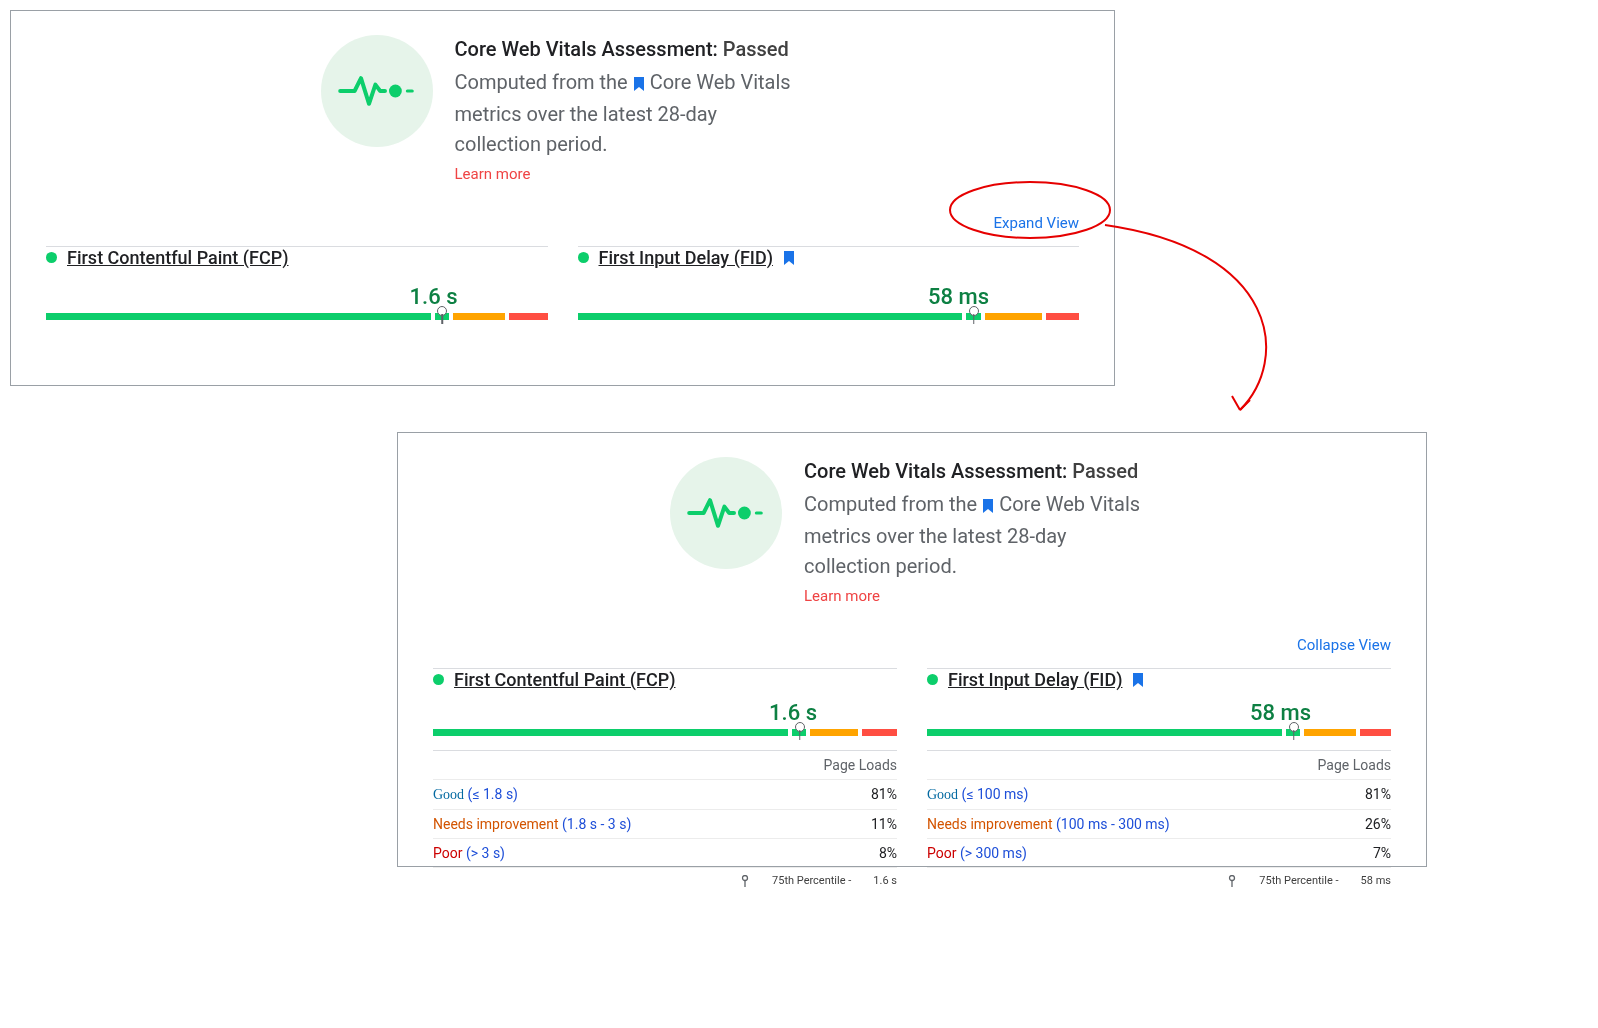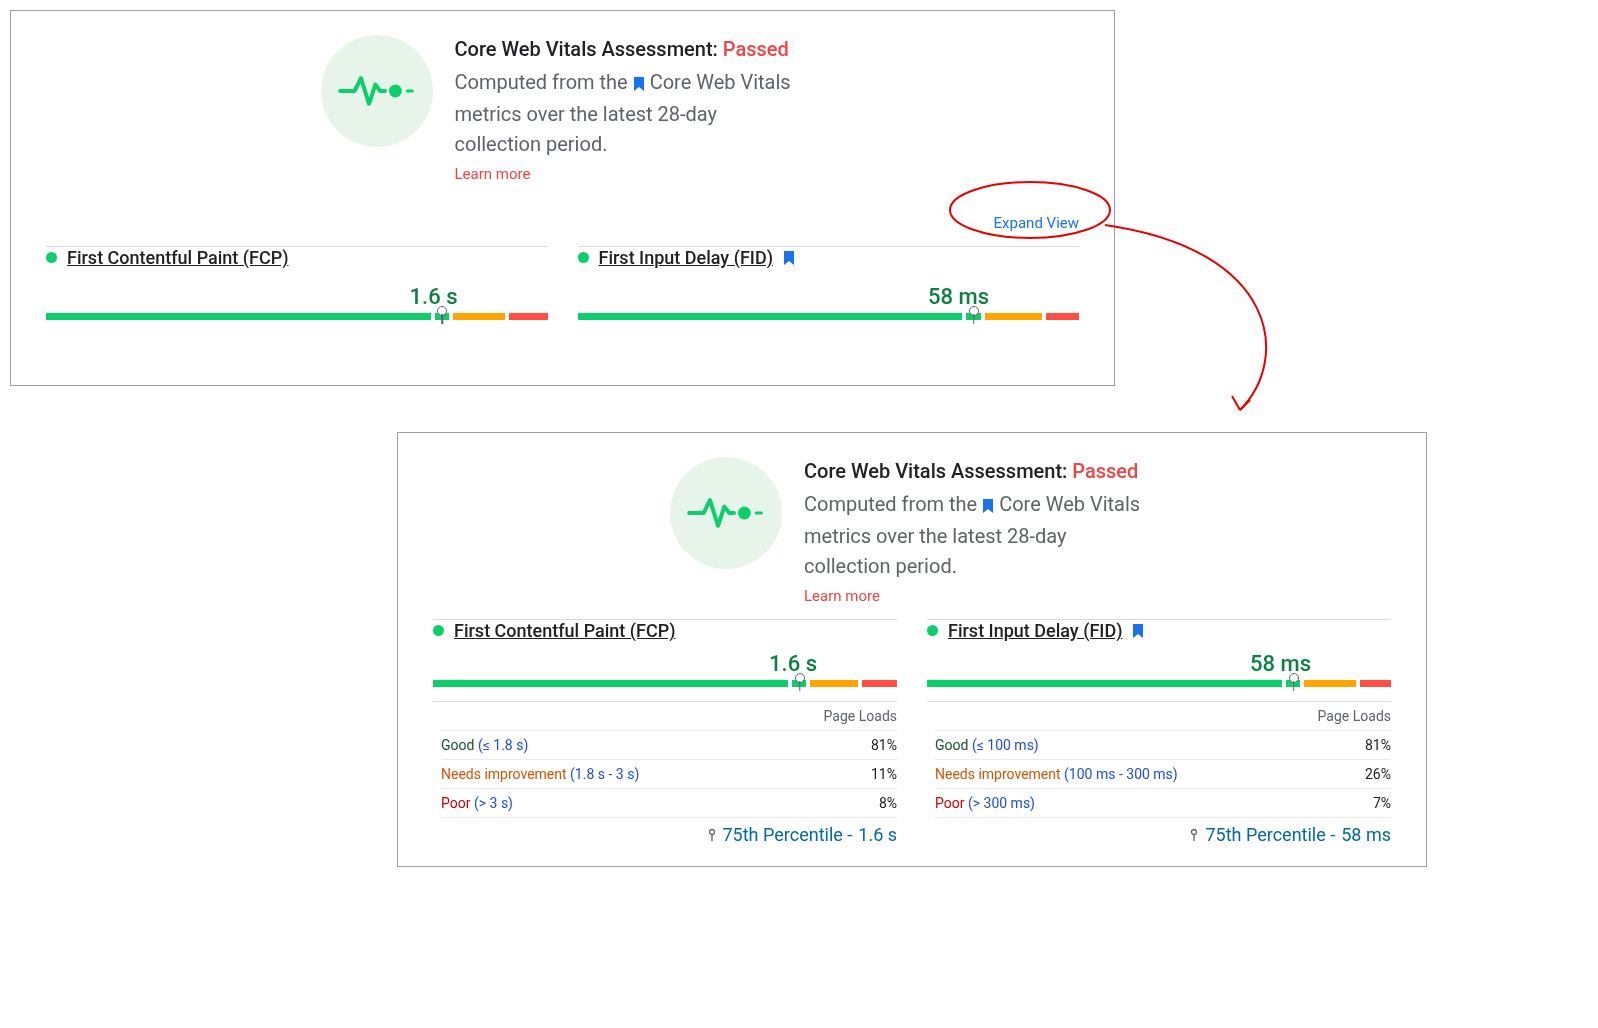--- a/index.html
+++ b/index.html
@@ -45,21 +45,21 @@
     flex-shrink: 0;
   }
   .vital-icon svg { width: 80px; height: 36px; }
   .header-texts { max-width: 350px; }
   .title-line {
     font-size: 20px;
     font-weight: 500;
     color: #202124;
     margin-top: 2px;
   }
-  .title-line .status { color: #ef4444; }
+  .title-line .status { color: #404040; }
   .desc {
     font-size: 20px;
     color: #5f6368;
     line-height: 1.5;
     margin-top: 6px;
   }
   .bookmark-inline {
     display: inline-block;
     vertical-align: -2px;
   }
@@ -151,34 +151,33 @@
   .breakdown {
     border-top: 1px solid #dadce0;
     margin-top: 14px;
     font-size: 14px;
   }
   .bd-head, .bd-row, .bd-foot {
     display: flex;
     justify-content: space-between;
     padding: 6px 0;
     border-bottom: 1px solid #ececec;
-    margin-left: 8px;
   }
   .bd-head { color: #5f6368; justify-content: flex-end; }
-  .bd-row .label-good { color: #14532d; }
+  .bd-row .label-good { color: #0369a1; font-family: Liberation Serif, serif; }
   .bd-row .label-ni { color: #d35400; }
   .bd-row .label-poor { color: #cc0000; }
   .bd-row .range { color: #1d4ed8; }
   .bd-foot {
     border-bottom: none;
     justify-content: flex-end;
-    gap: 6px;
-    color: #0369a1;
+    gap: 22px;
+    color: #404040;
     align-items: center;
-    font-size: 18px;
+    font-size: 11px;
   }
 
   
   .annotation {
     position: absolute;
     pointer-events: none;
   }
 </style>
 </head>
 <body>
@@ -285,20 +284,23 @@
                 <path d="M2 0 H22 V28 L12 20 L2 28 Z" fill="#1a73e8"></path>
               </svg>
           </span>
           <span> Core Web Vitals metrics over the latest 28-day collection period.</span>
         </div>
         <div class="learn-more">Learn more</div>
       </div>
     </div>
   </div>
 
+  <div class="toggle-row">
+    <span class="toggle-link">Collapse View</span>
+  </div>
 
   <div class="metrics-row">
 
     <div class="metric-col">
       <div class="metric-name-row">
         <span class="status-dot"></span>
         <span class="metric-name">First Contentful Paint (FCP)</span>
       </div>
       <div class="metric-value" style="padding-right:80px;margin-top:10px">1.6 s</div>
       <div class="bar">

